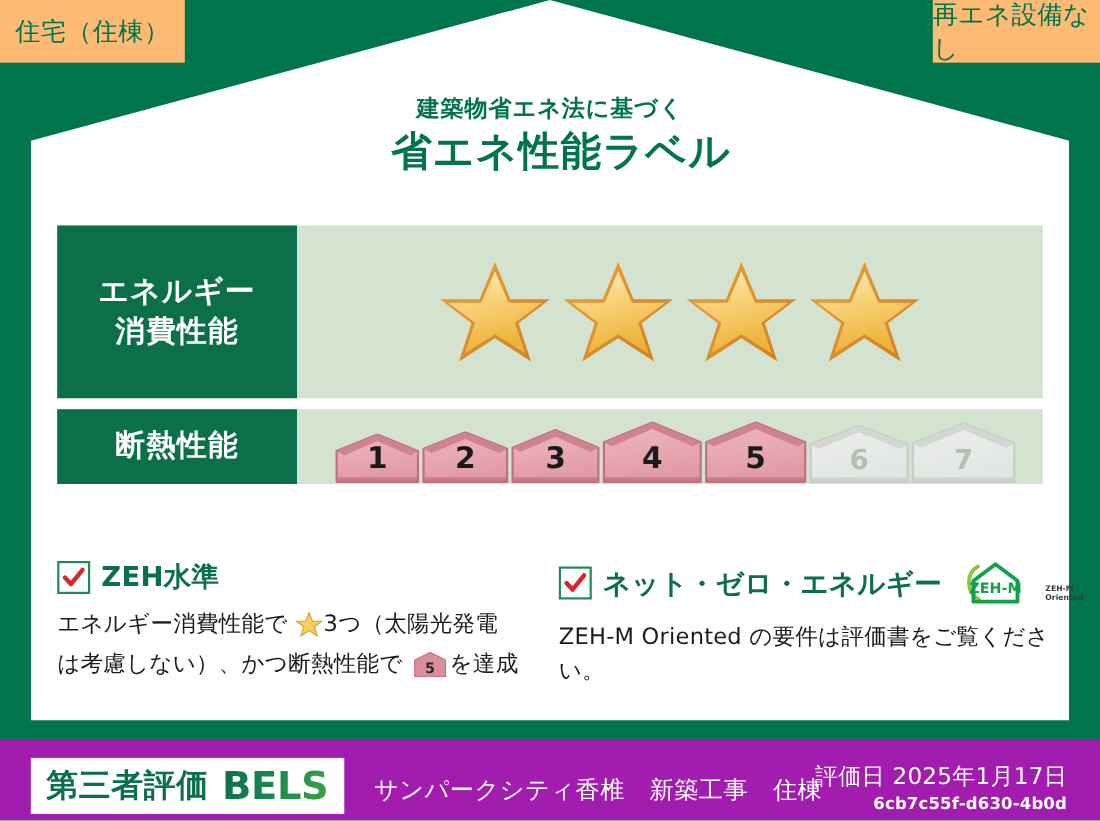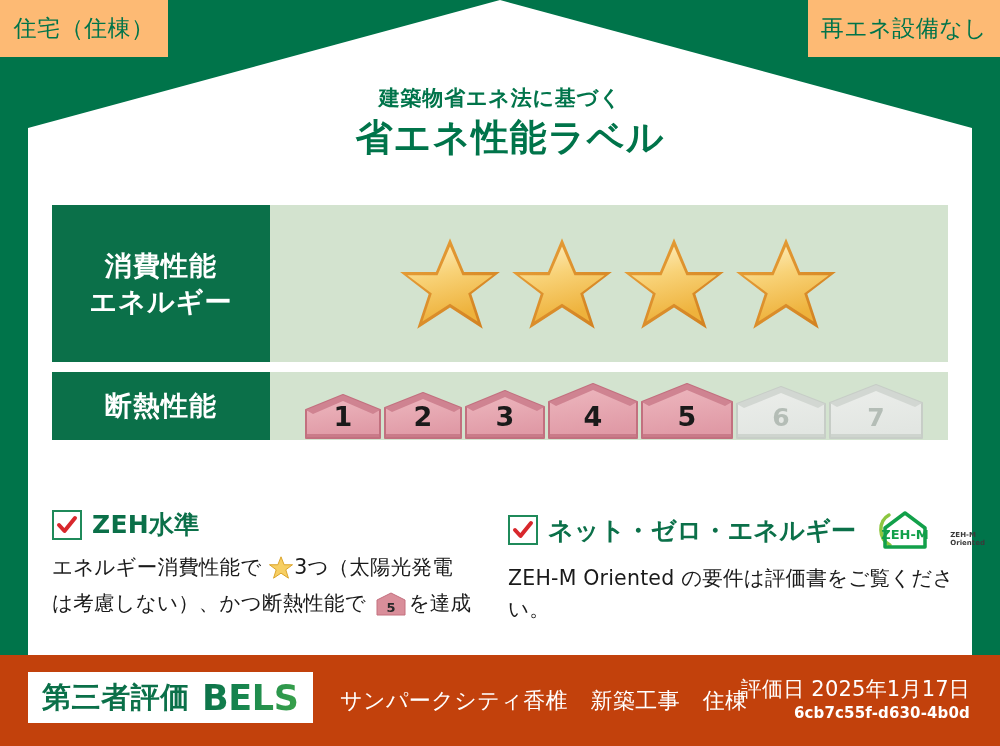--- a/index.html
+++ b/index.html
@@ -16,21 +16,21 @@
   }
   .white-body svg{display:block;width:944px;height:655px;}
 
   
   .corner-tag{
     position:absolute;background:#fdba74;color:#00744a;
     font-weight:normal;display:flex;align-items:center;justify-content:center;
     letter-spacing:.02em;
   }
   #tag-left{left:0;top:0;width:168px;height:57px;font-size:23px;}
-  #tag-right{right:0;top:0;width:192px;height:57px;font-size:23px;}
+  #tag-right{right:0;top:0;width:152px;height:57px;font-size:23px;}
 
   
   #headline{
     position:absolute;left:0;top:86px;width:1000px;text-align:center;
     color:#00744a;pointer-events:none;
   }
   #headline .sub{font-size:21px;font-weight:bold;letter-spacing:.04em;line-height:1.2;}
   #headline .main{font-size:37px;font-weight:bold;letter-spacing:.03em;line-height:1.25;margin-top:4px;padding-left:20px;}
 
   
@@ -88,21 +88,21 @@
 
   
   #zehm-logo{display:flex;align-items:flex-end;gap:18px;margin-left:8px;flex:0 0 auto;}
   #zehm-logo .logo-cap{
     font-size:7px;line-height:1.05;font-weight:bold;color:#3a3a3a;
     padding-bottom:5px;letter-spacing:0;
   }
 
   
   #footer{
-    position:absolute;left:0;bottom:0;width:1000px;height:91px;background:#c2410c;
+    position:absolute;left:0;bottom:0;width:1000px;height:74px;background:#a21caf;
   }
   #bels-plate{
     position:absolute;left:28px;top:17px;height:51px;background:#ffffff;
     display:flex;align-items:center;padding:0 14px;box-sizing:border-box;
   }
   #bels-jp{color:#0b7049;font-weight:bold;font-size:29px;letter-spacing:.02em;}
   #bels-en{
     font-weight:bold;font-size:35px;margin-left:12px;letter-spacing:-.01em;
     background:linear-gradient(100deg,#0b7049 0%,#17854f 40%,#3aa24a 100%);
     -webkit-background-clip:text;background-clip:text;color:transparent;
@@ -133,22 +133,22 @@
   <div class="corner-tag" id="tag-left">住宅（住棟）</div>
   <div class="corner-tag" id="tag-right">再エネ設備なし</div>
 
   <div id="headline">
     <div class="sub">建築物省エネ法に基づく</div>
     <div class="main">省エネ性能ラベル</div>
   </div>
 
   <div class="perf-row" id="row-energy">
     <div class="perf-key">
+      <span>エネルギー</span>
       <span>消費性能</span>
-      <span>エネルギー</span>
     </div>
     <div class="perf-val" id="star-container">
         <svg class="star star-big" viewBox="0 0 100 95">
           <defs>
             <linearGradient id="sg0" x1="0" y1="0" x2="0.3" y2="1">
               <stop offset="0%" stop-color="#fdf0c4"></stop>
               <stop offset="45%" stop-color="#f8d277"></stop>
               <stop offset="100%" stop-color="#eeb23c"></stop>
             </linearGradient>
             <linearGradient id="se0" x1="0" y1="0" x2="1" y2="1">

